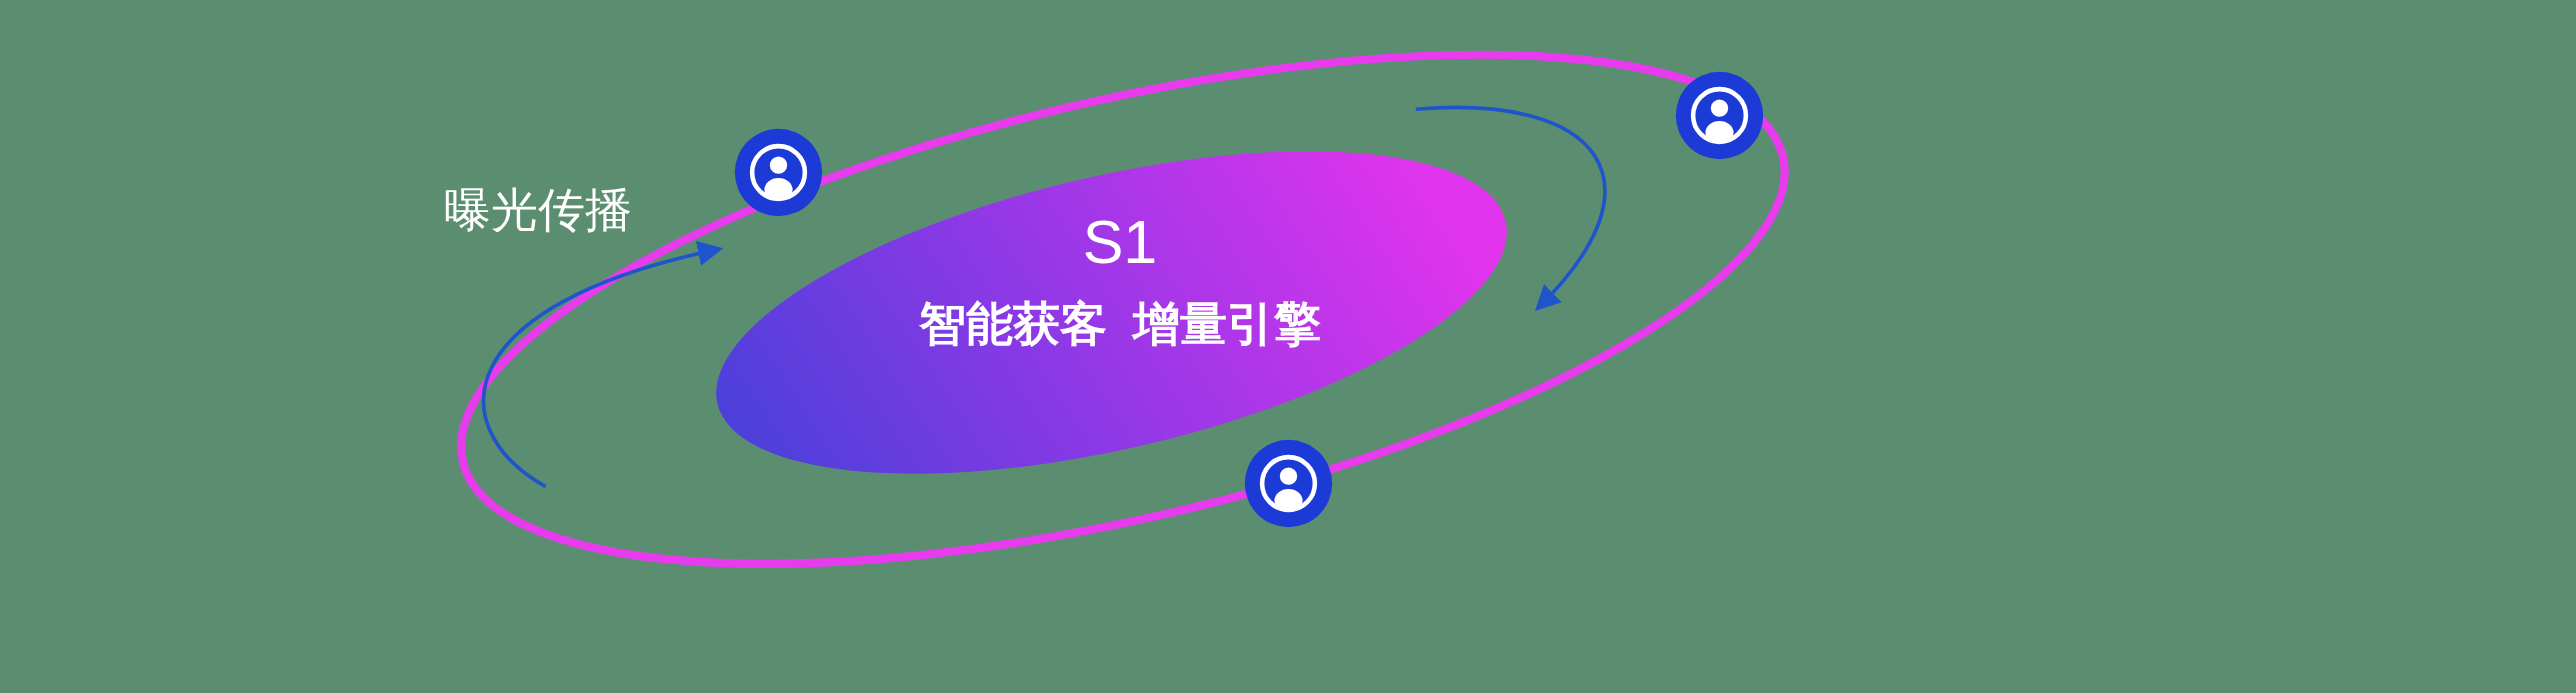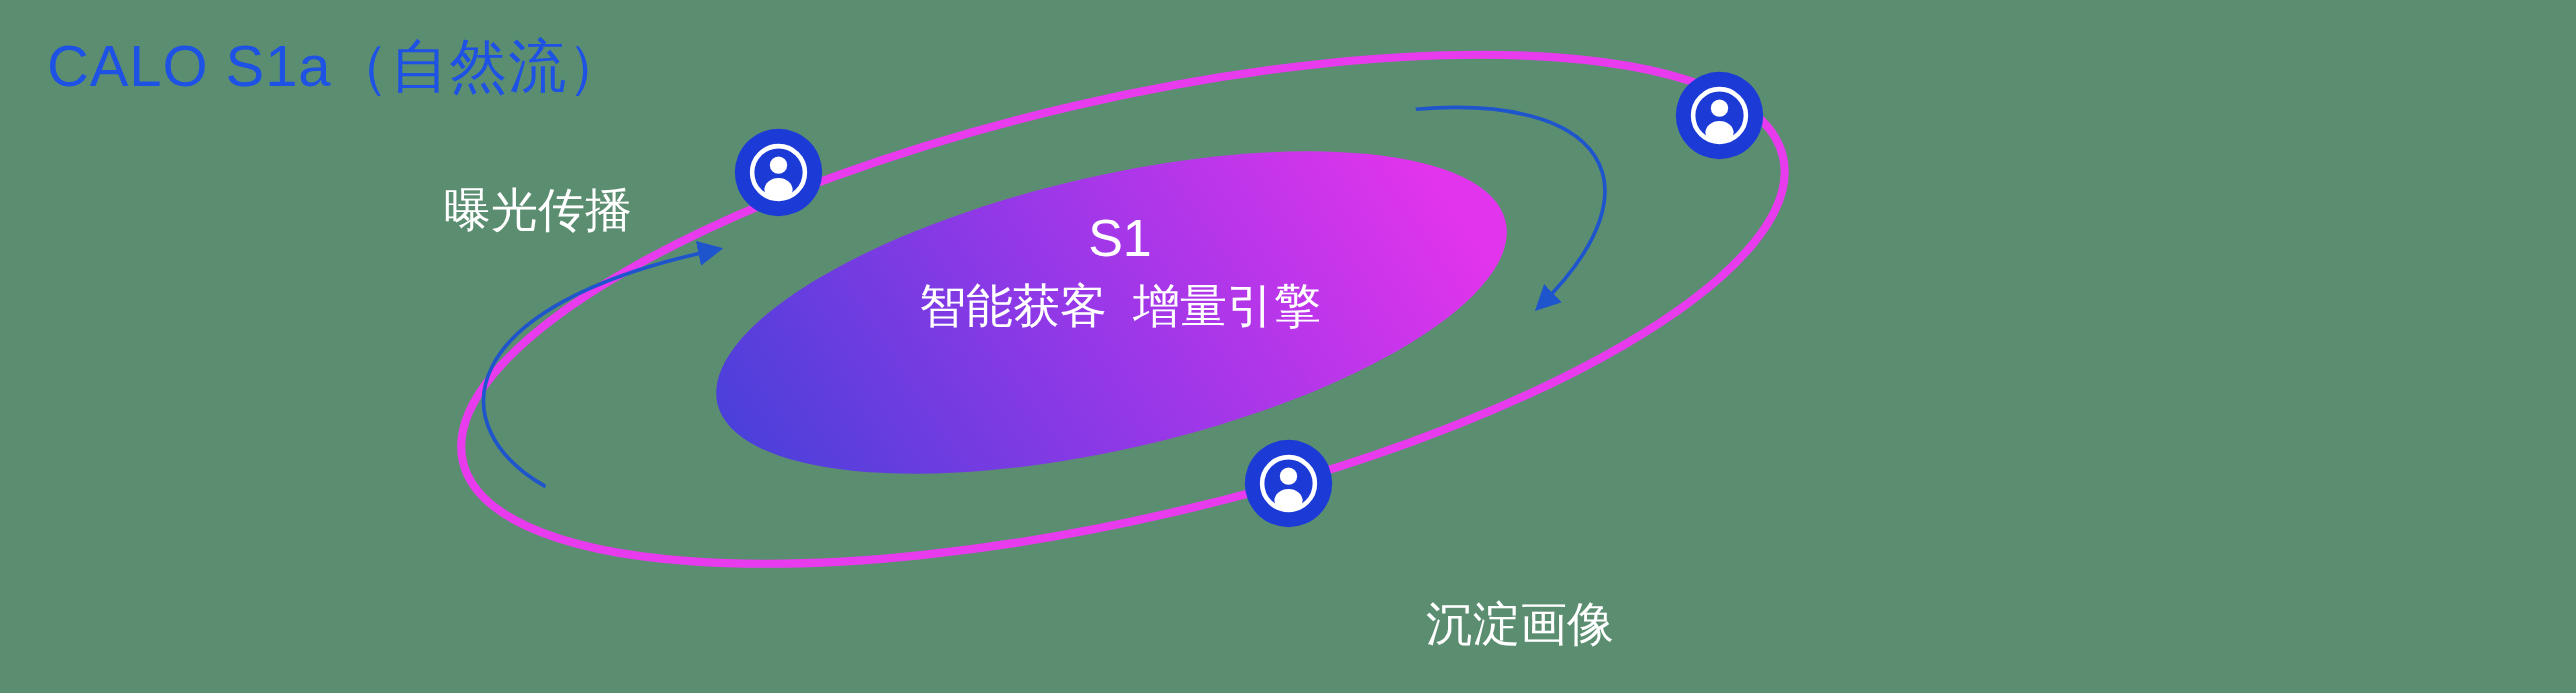--- a/index.html
+++ b/index.html
@@ -51,28 +51,28 @@
   }
   .core-text {
     position: absolute;
     left: 820px;
     top: 212px;
     width: 600px;
     text-align: center;
     color: #ffffff;
   }
   .core-title {
-    font-size: 52px;
+    font-size: 61px;
     font-weight: 500;
     line-height: 1;
   }
   .core-sub {
     font-size: 47px;
-    font-weight: 400;
-    margin-top: 11px;
+    font-weight: 700;
+    margin-top: 20px;
     white-space: pre;
   }
   .node {
     position: absolute;
     width: 91px;
     height: 91px;
   }
   .node svg {
     display: block;
     width: 100%;
@@ -126,20 +126,18 @@
     <svg viewBox="0 0 100 100">
         <use href="#user-badge"></use>
       </svg>
   </div>
   <div class="node" style="left:1243px; top:438px;">
     <svg viewBox="0 0 100 100">
         <use href="#user-badge"></use>
       </svg>
   </div>
 
-  <div class="title" style="left:47px; top:33px;">CALO S1a（自然流）</div>
   <div class="subtitle" style="left:444px; top:148px;margin-top:36px;">曝光传播</div>
 
 
-  <div class="subtitle" style="left:1426px; top:598px;">沉淀画像</div>
 
 </div>
 
 
 </body></html>

